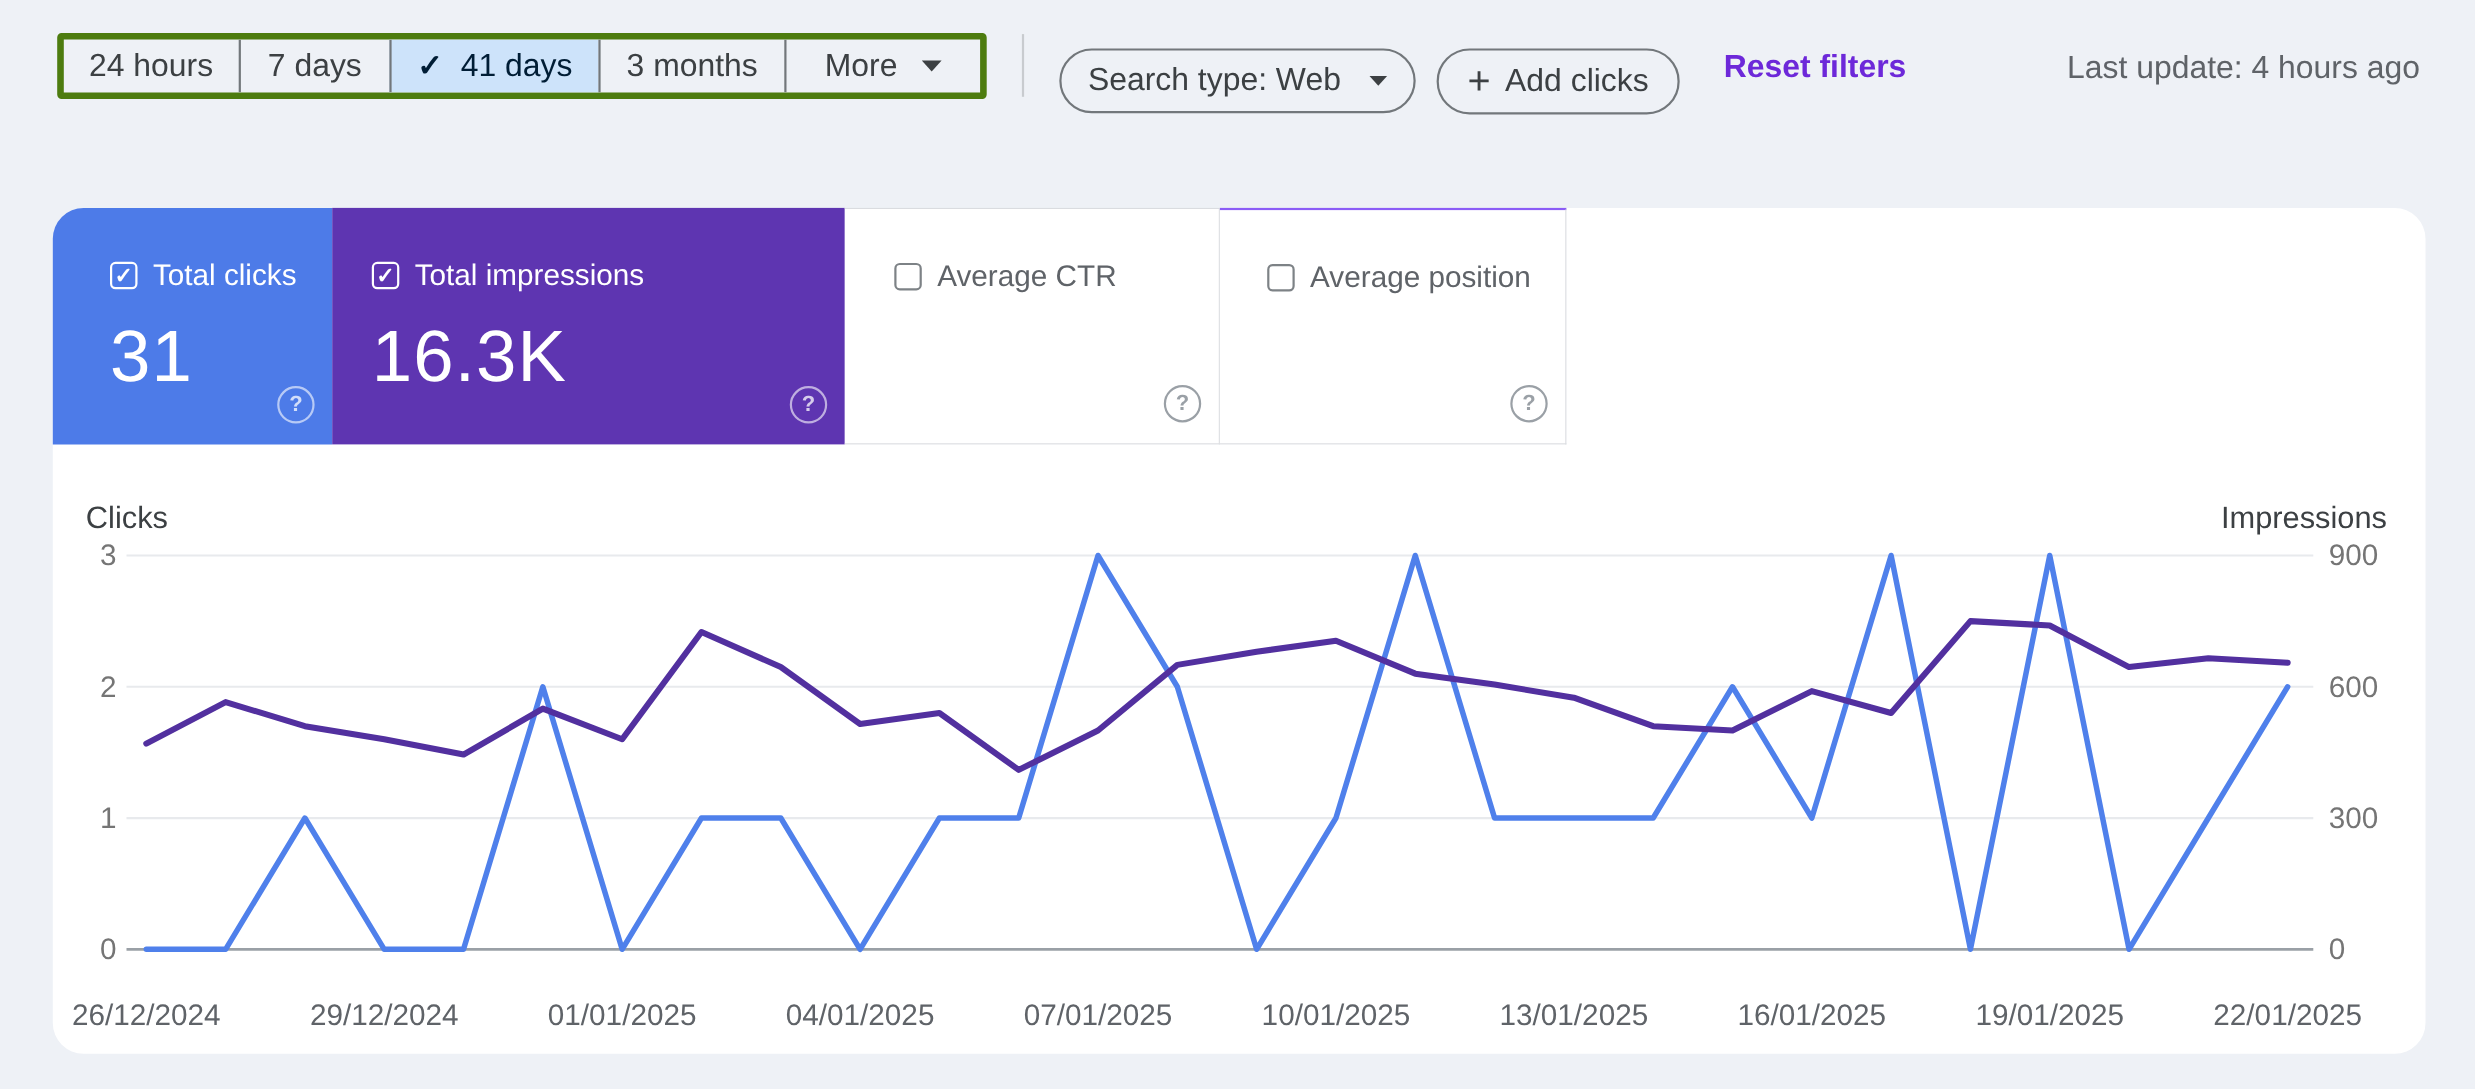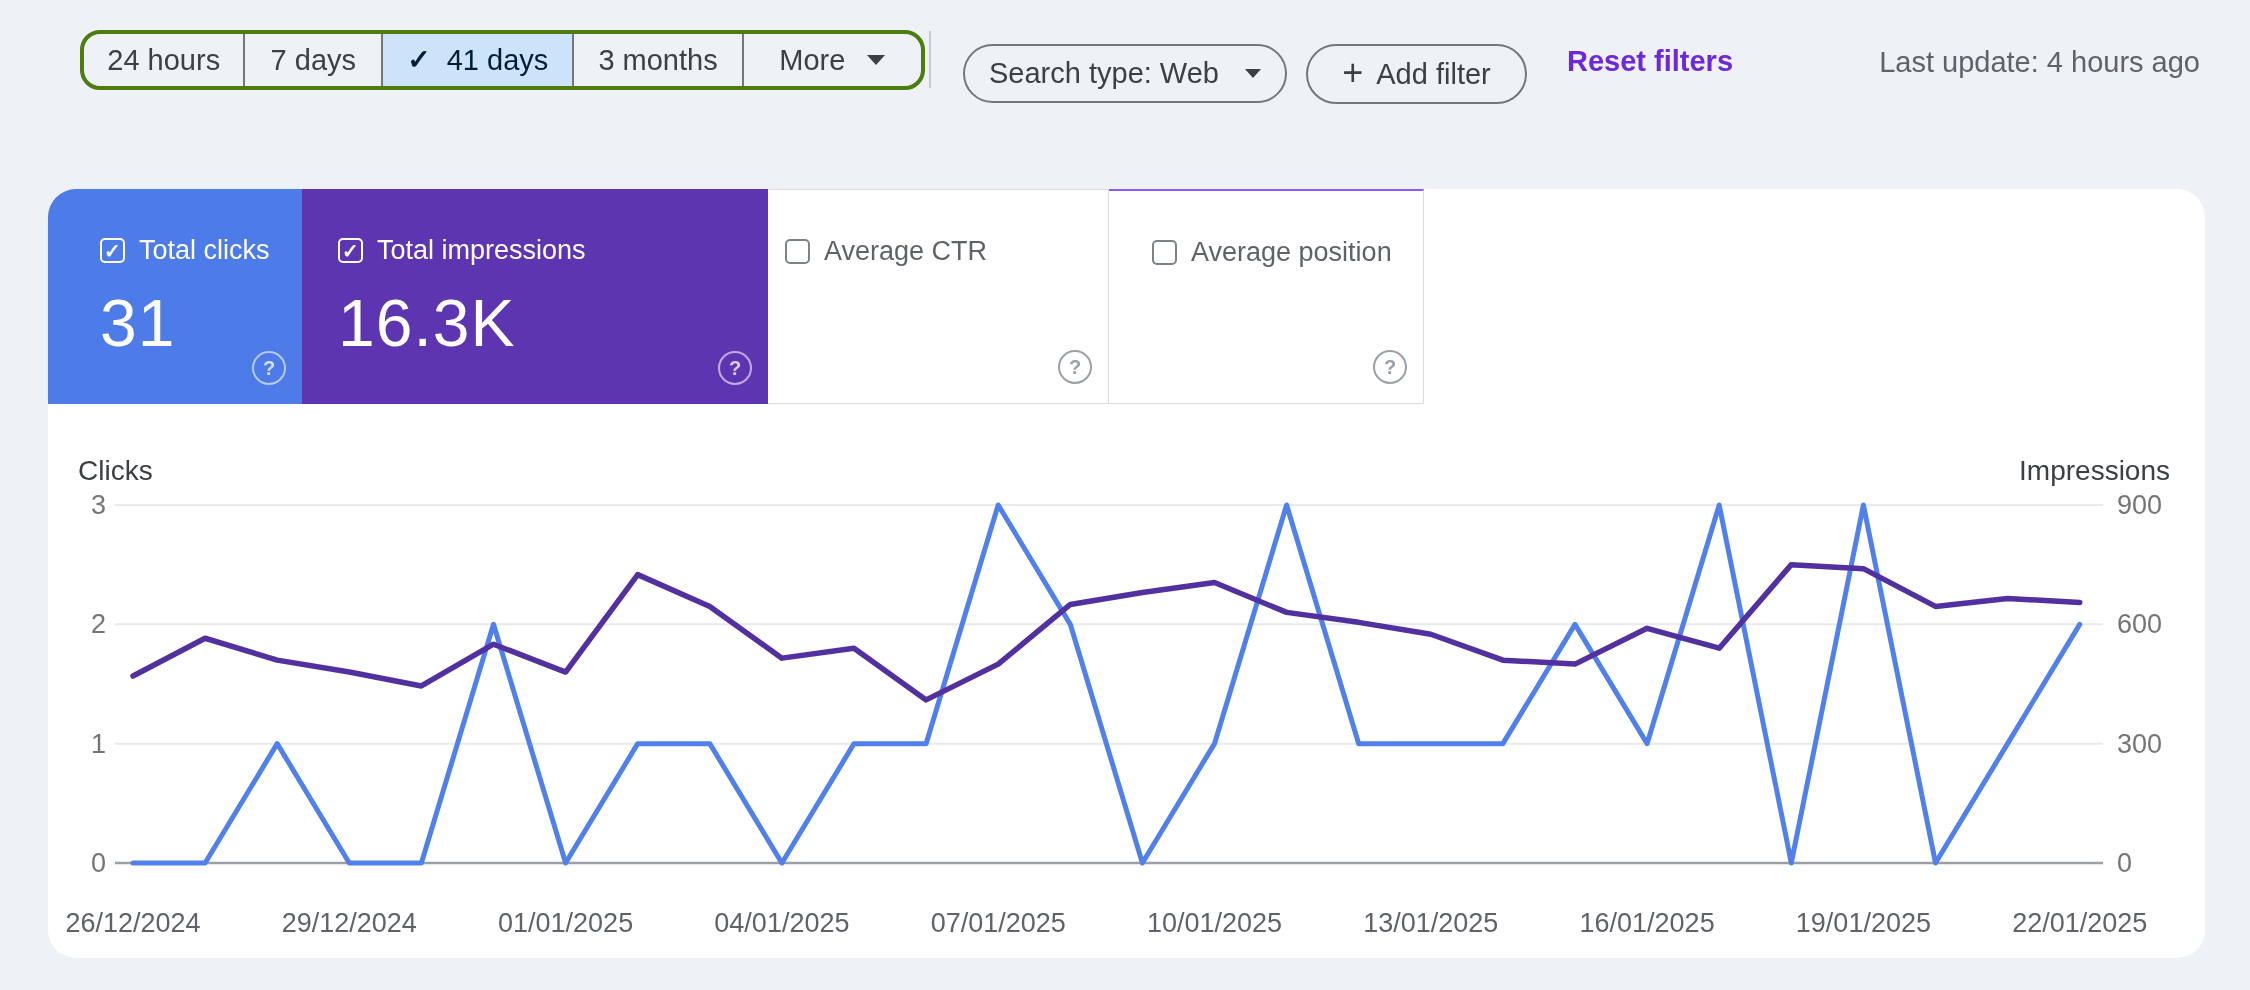--- a/index.html
+++ b/index.html
@@ -1,22 +1,22 @@
 <!DOCTYPE html>
 <html><head>
 <meta charset="utf-8">
 <style>
   html,body{margin:0;padding:0;background:#eef1f6;}
   .screen{position:relative;width:2250px;height:990px;background:#eef1f6;overflow:hidden;
           font-family:"Liberation Sans",sans-serif;color:#3c4043;}
   .abs{position:absolute;}
 
   
-  .seg-group{left:52px;top:30px;width:845px;height:60px;border:4px solid #4d7c0f;border-radius:20px;
-             display:flex;box-sizing:border-box;overflow:hidden;background:transparent;margin-left:28px;}
+  .seg-group{left:52px;top:30px;width:845px;height:60px;border:6px solid #4d7c0f;border-radius:4px;
+             display:flex;box-sizing:border-box;overflow:hidden;background:transparent;}
   .seg{display:flex;align-items:center;justify-content:center;font-size:29px;color:#3c4043;
        border-left:2px solid #72777b;cursor:pointer;box-sizing:border-box;}
   .seg:first-child{border-left:none;}
   .seg.sel{background:#cde3fa;color:#001d35;font-weight:500;gap:16px;}
   .check-glyph{font-size:28px;font-weight:600;color:#001d35;line-height:1;}
   .caret{width:0;height:0;border-left:9px solid transparent;border-right:9px solid transparent;
          border-top:10px solid #3c4043;display:inline-block;}
   .vdivider{left:929px;top:31px;width:2px;height:57px;background:#c8cbcf;}
   .pill{border:2px solid #72777b;border-radius:30px;display:flex;align-items:center;justify-content:center;
         box-sizing:border-box;font-size:29px;color:#3c4043;cursor:pointer;background:transparent;margin-top:13px;}
@@ -27,21 +27,21 @@
   .last-update{right:50px;top:45px;font-size:29px;color:#5f6368;line-height:34px;}
 
   
   .panel{left:48px;top:189px;width:2157px;height:769px;background:#ffffff;border-radius:28px;}
 
   
   .card{top:189px;height:215px;box-sizing:border-box;padding:48px 0 0 36px;cursor:pointer;}
   .card-clicks{left:48px;width:254px;background:#4d7be8;border-radius:28px 0 0 0;color:#fff;padding-left:52px;}
   .card-impr{left:302px;width:466px;background:#5e35b1;color:#fff;}
   .card-ctr{left:768px;width:341px;background:#fff;border-top:1px solid #dadce0;border-bottom:1px solid #dadce0;
-            border-right:1px solid #dadce0;color:#5f6368;padding-left:17px;}
+            border-right:1px solid #dadce0;color:#5f6368;padding-left:45px;}
   .card-pos{left:1109px;width:315px;background:#fff;border-top:2px solid #8b5cf6;border-bottom:1px solid #dadce0;
             border-right:1px solid #dadce0;color:#5f6368;padding-left:43px;}
   .card-head{display:flex;align-items:center;gap:14px;}
   .cbx{width:25px;height:25px;border:2.5px solid #ffffff;border-radius:5px;box-sizing:border-box;
        display:flex;align-items:center;justify-content:center;flex:0 0 auto;cursor:pointer;}
   .cbx .check-glyph{color:#ffffff;font-size:20px;}
   .card-ctr .cbx,.card-pos .cbx{border-color:#7d8286;}
   .card-label{font-size:27px;line-height:1;}
   .card-value{margin-top:26px;font-size:66px;line-height:1;letter-spacing:1px;}
   .card-ctr .card-value,.card-pos .card-value{color:#6e7276;}
@@ -73,21 +73,21 @@
 
   <div class="abs vdivider"></div>
 
   <div class="abs pill pill-search">
     <span>Search type: Web</span>
     <span class="caret" style="border-left-width:8px;border-right-width:8px;border-top-width:9px"></span>
   </div>
 
   <div class="abs pill pill-add">
     <span class="plus-glyph">+</span>
-    <span>Add filter</span>
+    <span>Add clicks</span>
   </div>
 
   <div class="abs reset-link">Reset filters</div>
 
   <div class="abs last-update">Last update: 4 hours ago</div>
 
   <div class="abs panel"></div>
 
   <div class="abs card card-clicks">
     <div class="card-head">

